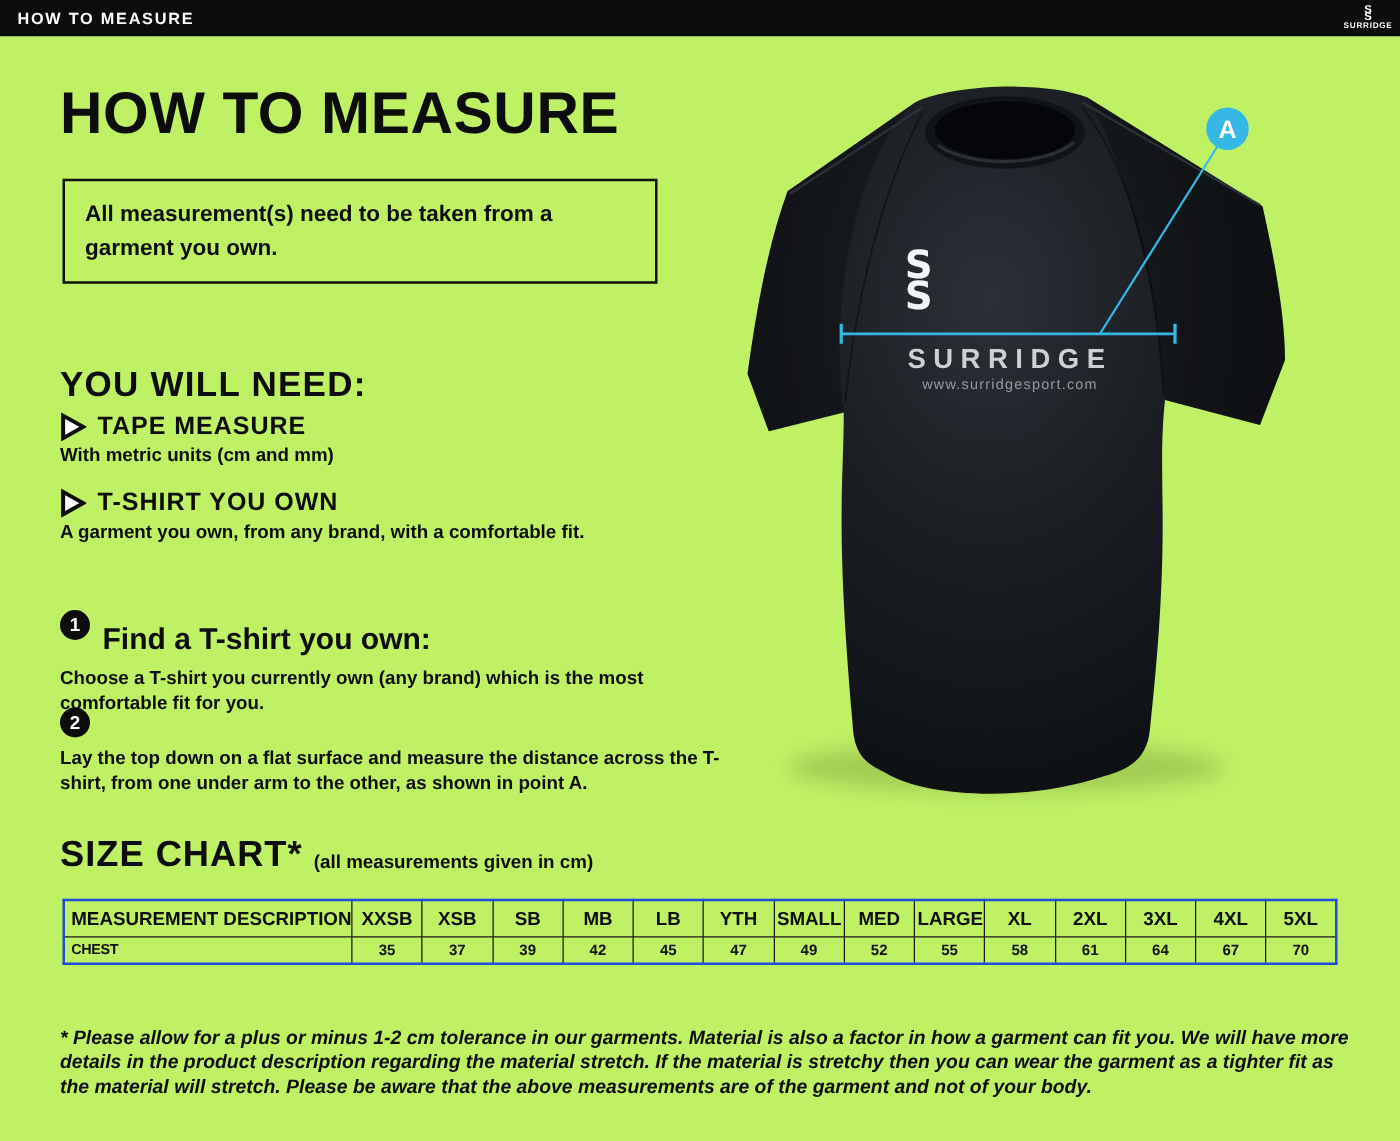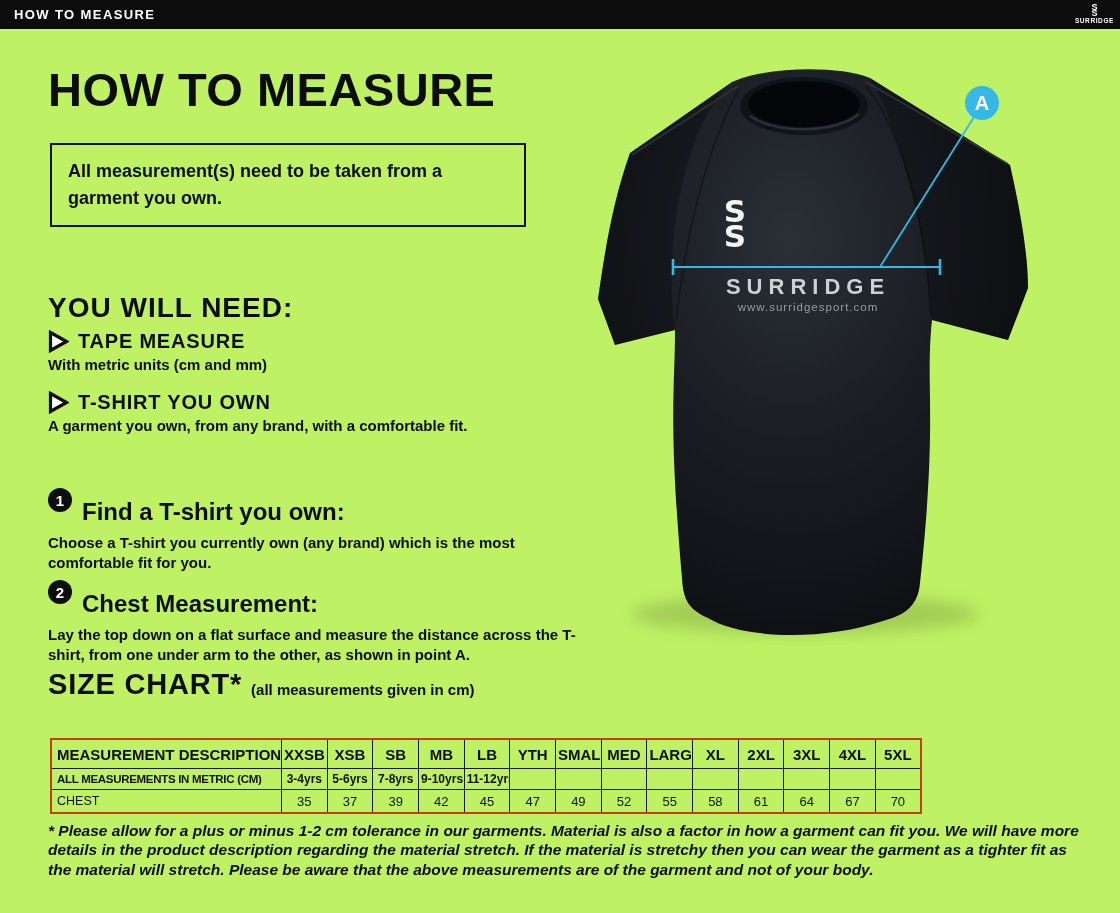--- a/index.html
+++ b/index.html
@@ -35,22 +35,22 @@
   .step .title{font-size:24px;font-weight:bold;color:#0d0d0d;white-space:nowrap;margin-top:24px;}
   .step .desc{font-size:15px;font-weight:bold;line-height:1.34;margin-top:7px;width:540px;color:#0d0d0d;}
   #step-0{top:474px;}
   #step-1{top:566px;}
 
   .sc-heading{position:absolute;left:48px;top:668px;display:flex;align-items:flex-end;gap:9px;}
   .sc-heading .big{font-size:29px;font-weight:bold;letter-spacing:0.8px;color:#0d0d0d;white-space:nowrap;}
   .sc-heading .small{font-size:15px;font-weight:bold;color:#0d0d0d;padding-bottom:3px;white-space:nowrap;}
 
   
-  .size-table{position:absolute;left:50px;top:738px;width:872px;border-collapse:collapse;table-layout:fixed;
-              border:2px solid #c2410c;}
+  .size-table{position:absolute;left:50px;top:719px;width:1020px;border-collapse:collapse;table-layout:fixed;
+              border:2px solid #1d4ed8;}
   .size-table th,.size-table td{border:1px solid #1a1a1a;text-align:center;padding:0 2px;overflow:hidden;white-space:nowrap;}
   .size-table .desc-col{width:222px;text-align:left;padding-left:5px;}
   .size-table thead th{height:28px;font-size:15px;font-weight:bold;color:#0d0d0d;}
   .size-table tbody tr:nth-child(1) td{height:20px;font-size:12px;font-weight:bold;}
   .size-table tbody tr:nth-child(1) td.desc-col{font-size:11.5px;letter-spacing:-0.3px;}
   .size-table tbody tr:nth-child(2) td{height:22px;font-size:13px;font-weight:normal;}
   .size-table tbody tr:nth-child(2) td.desc-col{font-size:12.5px;}
 
   .disclaimer{position:absolute;left:48px;top:805px;width:1040px;font-size:15.5px;font-weight:bold;font-style:italic;
               line-height:1.27;color:#0d0d0d;}
@@ -102,21 +102,20 @@
     <div class="title-row">
       <span class="num">1</span>
       <span class="title">Find a T-shirt you own:</span>
     </div>
     <div class="desc">Choose a T-shirt you currently own (any brand) which is the most comfortable fit for you.</div>
   </div>
 
   <div class="step" id="step-1">
     <div class="title-row">
       <span class="num">2</span>
-      <span class="title">Chest Measurement:</span>
     </div>
     <div class="desc">Lay the top down on a flat surface and measure the distance across the T-shirt, from one under arm to the other, as shown in point A.</div>
   </div>
 
   <div class="sc-heading">
     <span class="big">SIZE CHART*</span>
     <span class="small">(all measurements given in cm)</span>
   </div>
 
   <table class="size-table">
@@ -134,37 +133,20 @@
           <th>LARGE</th>
           <th>XL</th>
           <th>2XL</th>
           <th>3XL</th>
           <th>4XL</th>
           <th>5XL</th>
         </tr>
       </thead>
       <tbody>
         <tr>
-          <td class="desc-col">ALL MEASUREMENTS IN METRIC (CM)</td>
-          <td>3-4yrs</td>
-          <td>5-6yrs</td>
-          <td>7-8yrs</td>
-          <td>9-10yrs</td>
-          <td>11-12yrs</td>
-          <td></td>
-          <td></td>
-          <td></td>
-          <td></td>
-          <td></td>
-          <td></td>
-          <td></td>
-          <td></td>
-          <td></td>
-        </tr>
-        <tr>
           <td class="desc-col">CHEST</td>
           <td>35</td>
           <td>37</td>
           <td>39</td>
           <td>42</td>
           <td>45</td>
           <td>47</td>
           <td>49</td>
           <td>52</td>
           <td>55</td>

